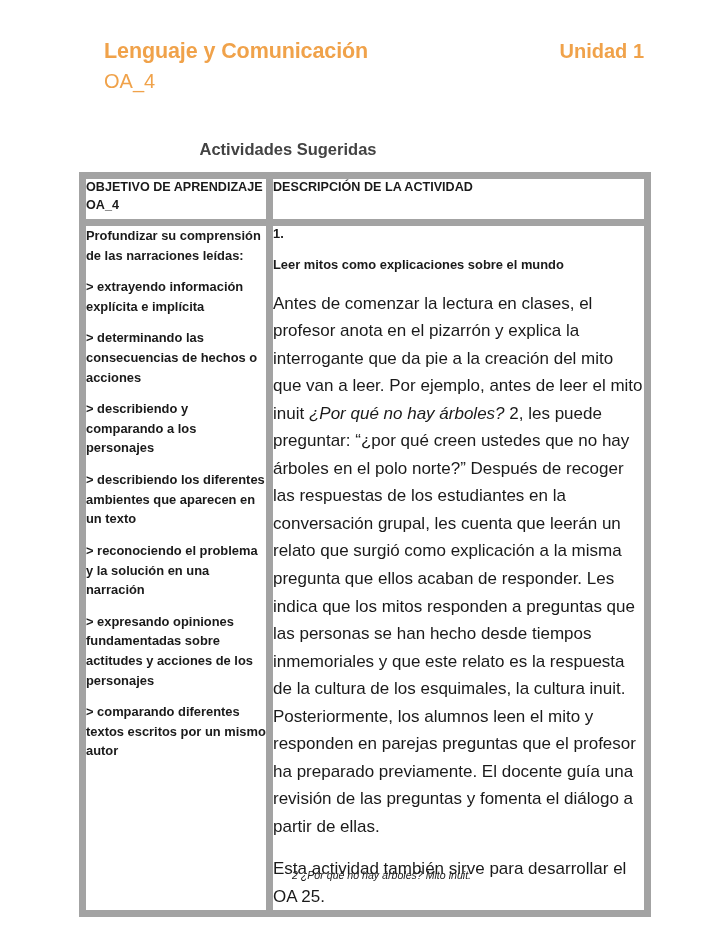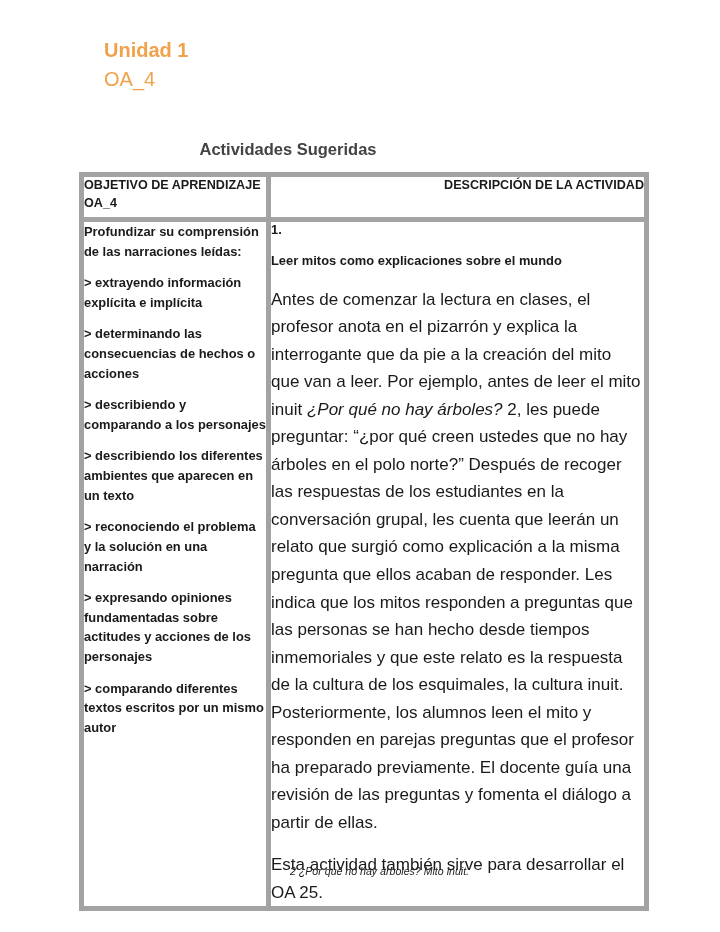--- a/index.html
+++ b/index.html
@@ -83,41 +83,41 @@
   .activity-table {
     position: absolute;
     left: 79px;
     top: 172px;
     width: 565px;
     border-collapse: collapse;
     table-layout: fixed;
   }
   .activity-table td,
   .activity-table th {
-    border: 5px solid #a3a3a3;
+    border: 7px solid #a3a3a3;
     vertical-align: top;
     padding: 0;
   }
   .col-objective { width: 187px; }
   .col-description { width: 378px; }
 
   .th-objective {
     padding: 9px 8px 9px 9px;
     font-size: 12.6px;
     font-weight: bold;
     text-align: left;
     color: #1a1a1a;
     line-height: 1.42;
     height: 40px;
   }
   .th-description {
     padding: 9px 8px;
     font-size: 12.6px;
     font-weight: bold;
-    text-align: right;
+    text-align: left;
     color: #1a1a1a;
     line-height: 1.42;
   }
 
   .td-objective {
     padding: 10px 10px 12px 9px;
     height: 600px;
   }
   .td-description {
     padding: 10px 12px 10px 11px;
@@ -175,20 +175,21 @@
     line-height: 1.4;
   }
 </style>
 </head>
 <body>
 
 <div class="page">
 
   <div class="doc-header">
     <div class="header-row">
+      <span class="subject-title">Lenguaje y Comunicación</span>
       <span class="unit-label">Unidad 1</span>
     </div>
     <div class="header-row second">
       <span class="oa-label">OA_4</span>
     </div>
   </div>
 
   <div class="section-heading">Actividades Sugeridas</div>
 
   <table class="activity-table">

